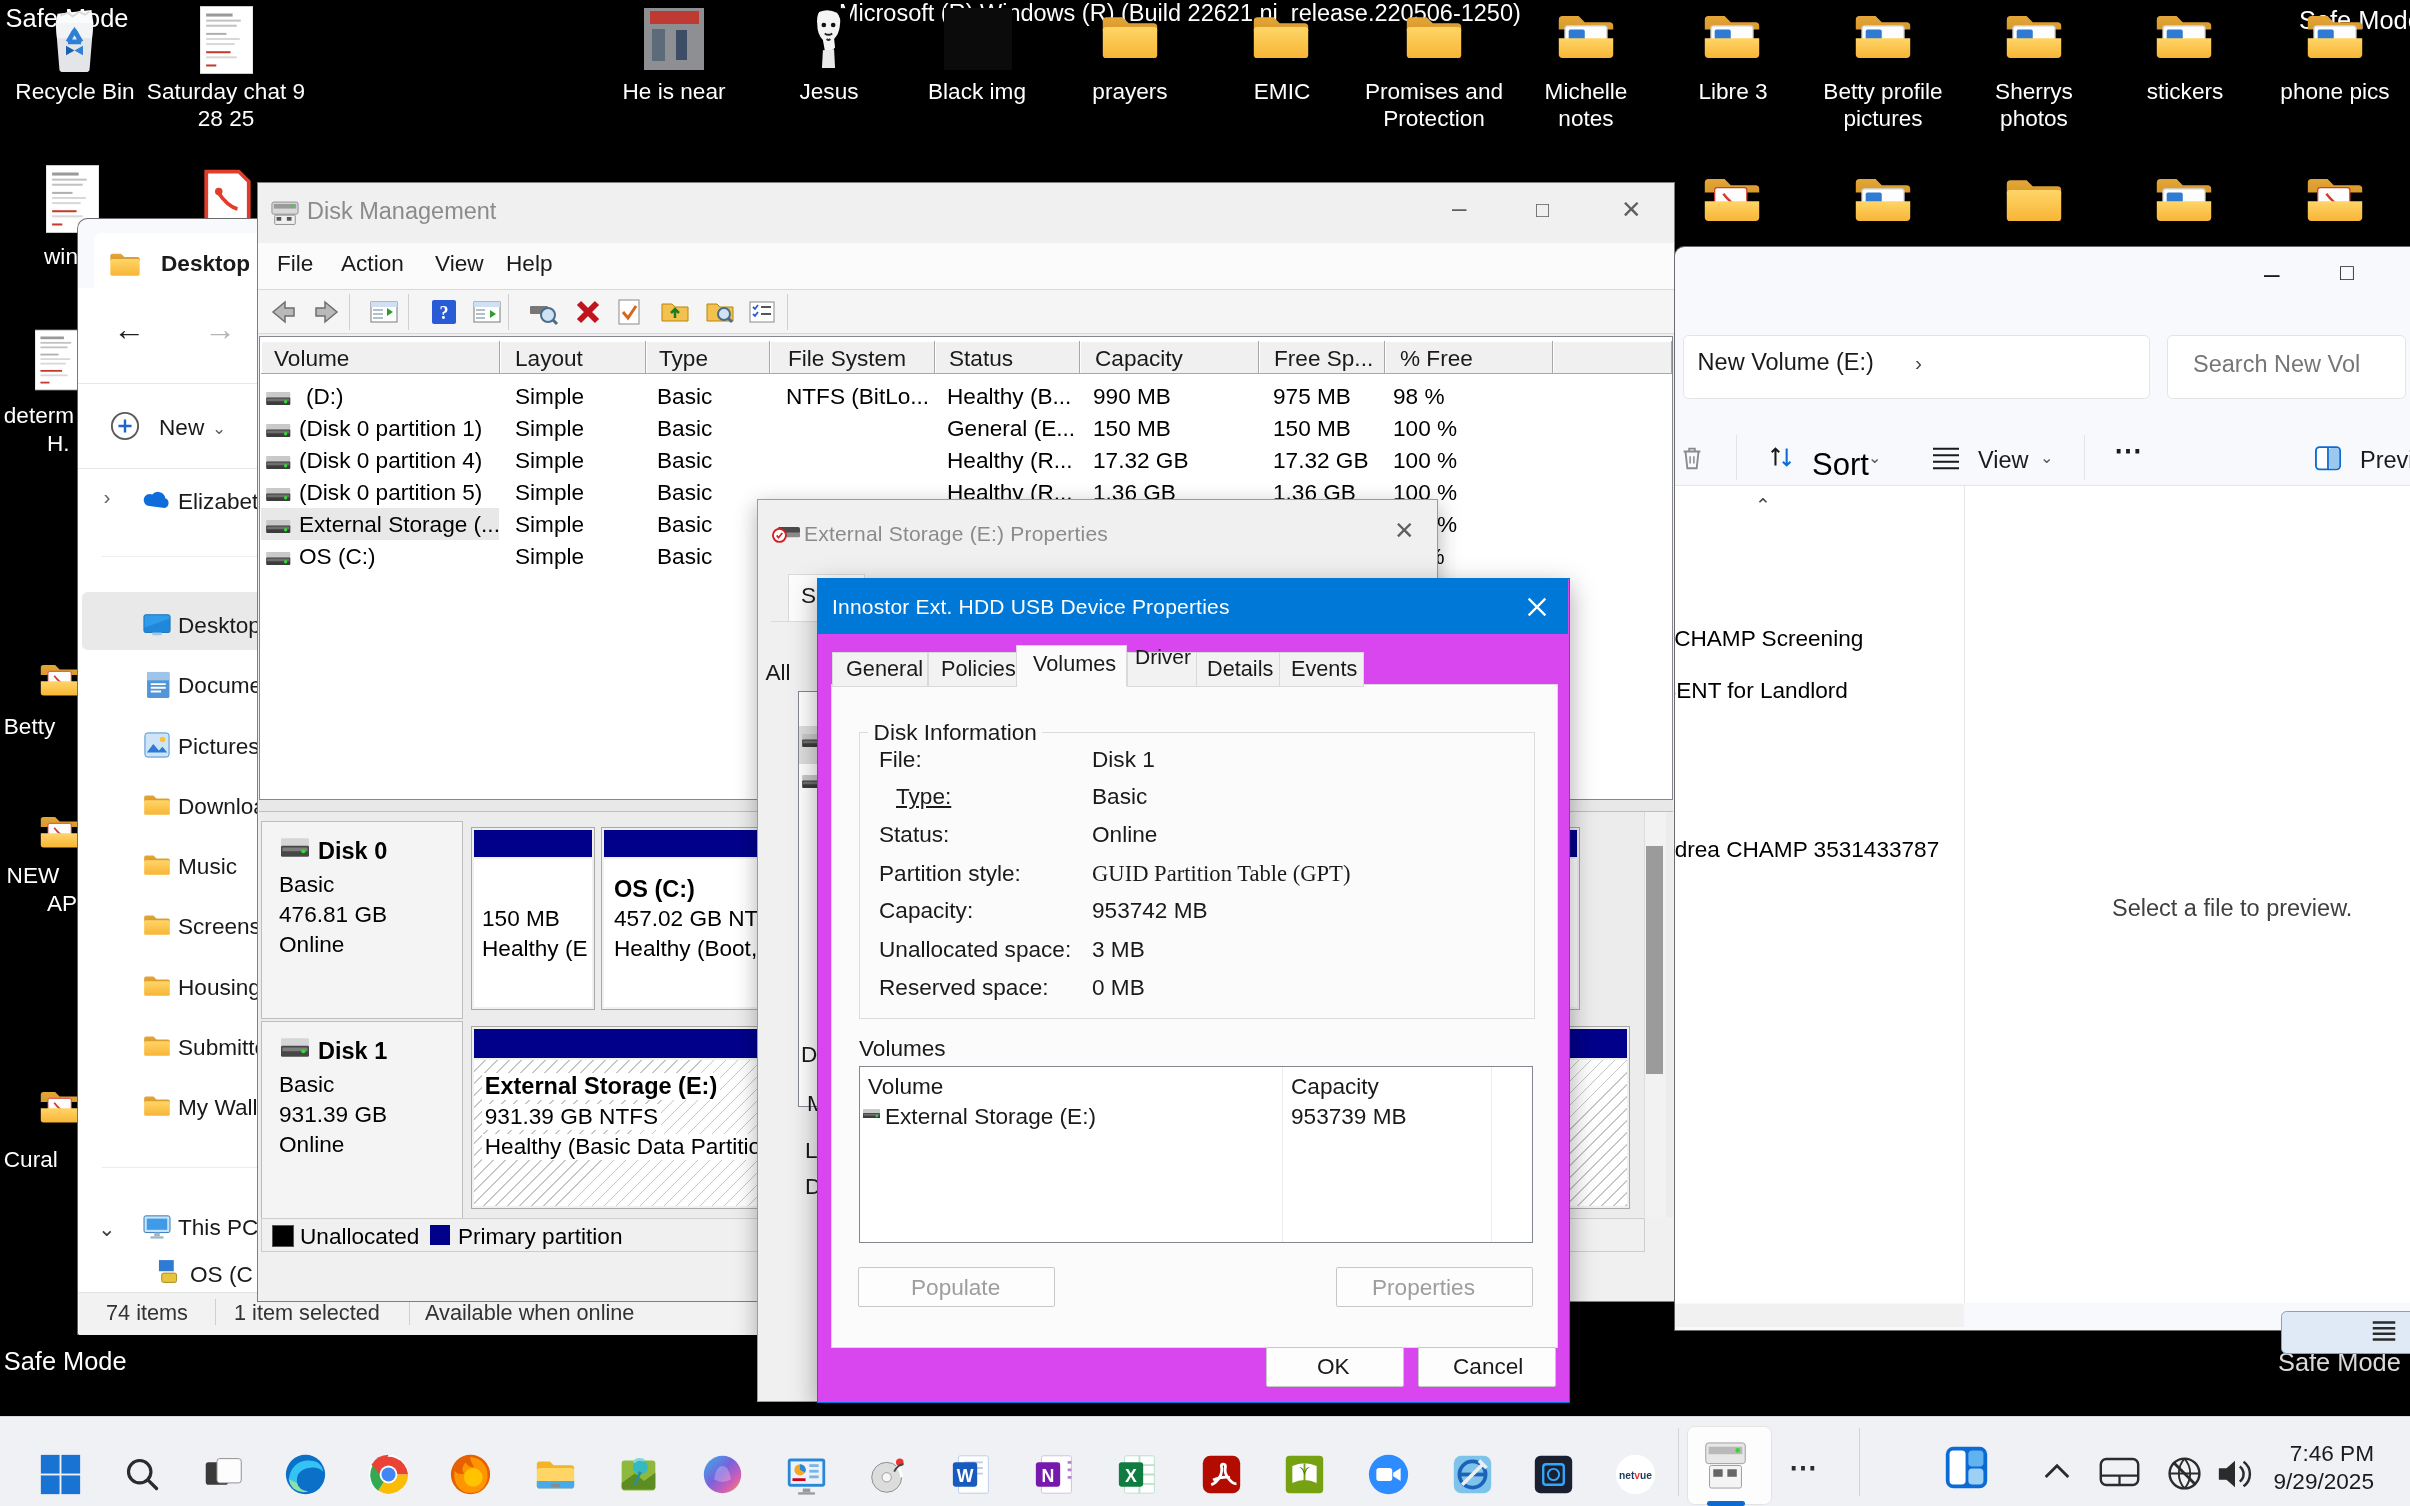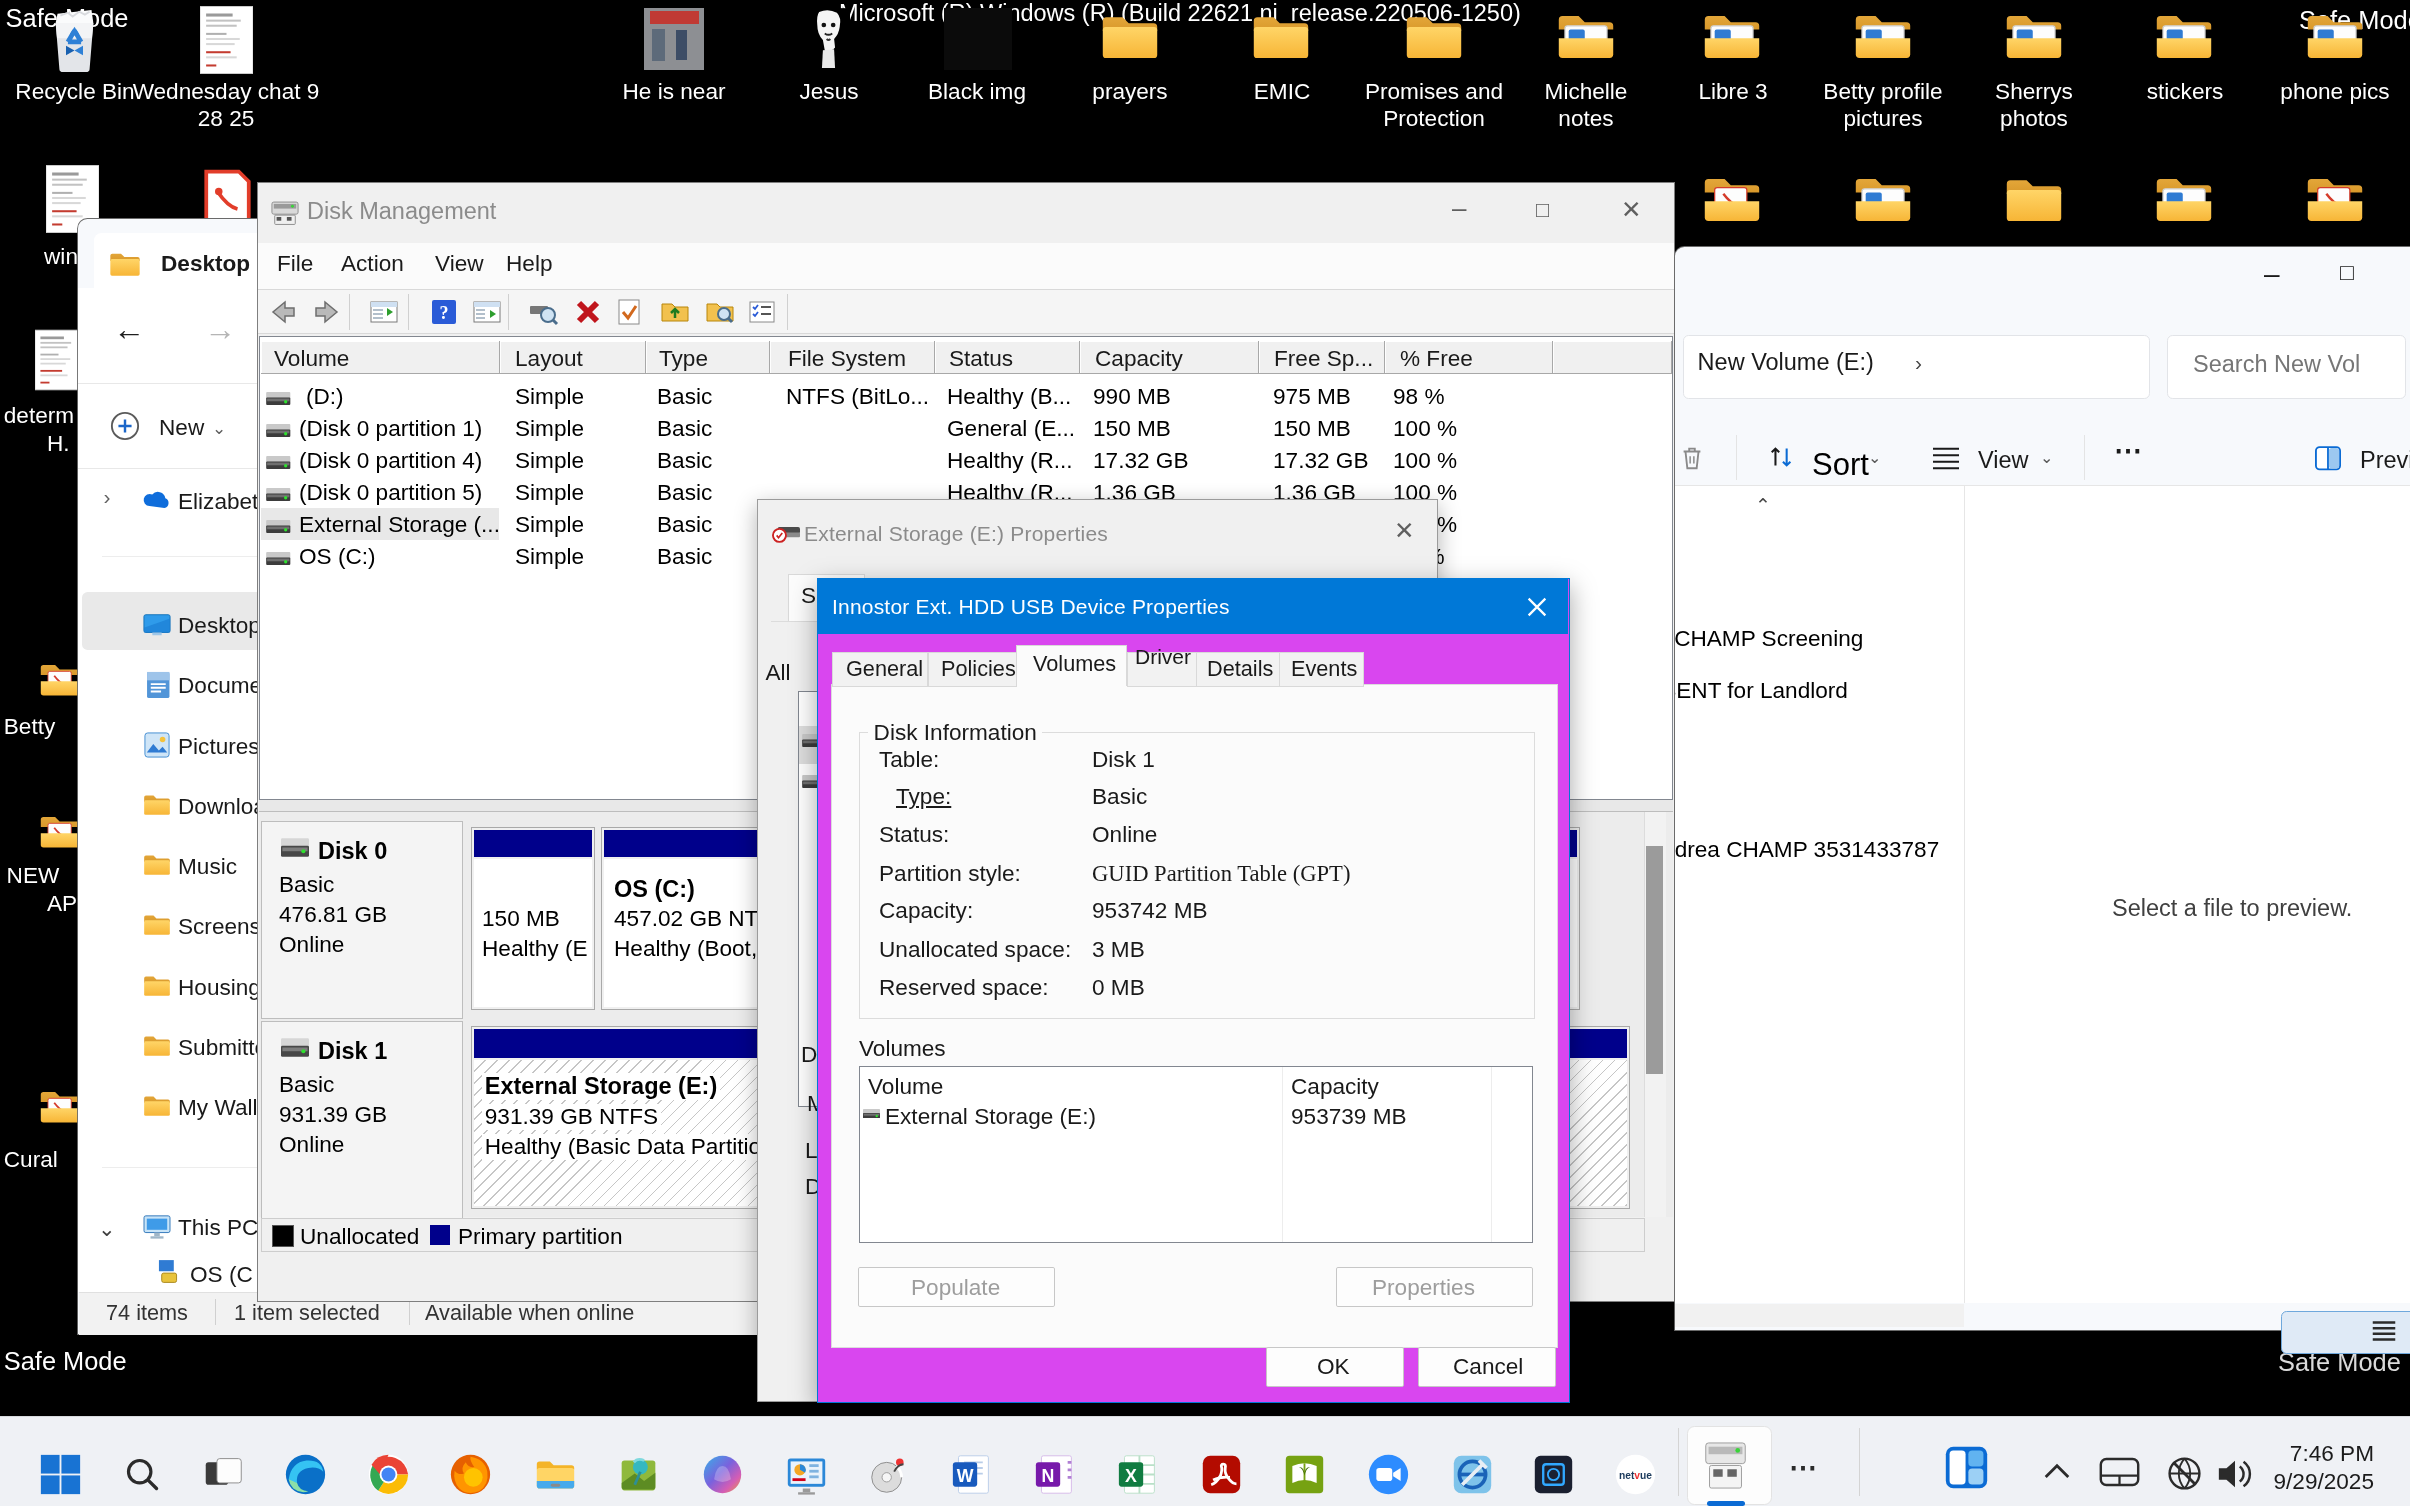--- a/index.html
+++ b/index.html
@@ -70,21 +70,21 @@
 
 <div class="t" style="left:5.6px;top:3.8px;font-size:25.4px;color:#fff;font-weight:400;">Safe Mode</div>
 <div class="t" style="left:2299px;top:5.6px;font-size:25.4px;color:#fff;font-weight:400;">Safe Mode</div>
 <div class="t" style="left:3.8px;top:1347px;font-size:25.4px;color:#fff;font-weight:400;">Safe Mode</div>
 <div class="t" style="left:2278px;top:1348px;font-size:25.4px;color:#dadada;font-weight:400;">Safe Mode</div>
 <div class="t" style="left:839px;top:0px;font-size:23.5px;color:#fff;font-weight:400;">Microsoft (R) Windows (R) (Build 22621.ni_release.220506-1250)</div>
 <div class="t ctr" style="left:-38px;top:79px;width:226px;font-size:22.6px;color:#fff;text-shadow:0 0.9px 1.9px #000">Recycle Bin</div>
 <svg class="ab" style="left:200px;top:5.6px" width="53" height="68" viewBox="0 0 52 66">
     <use href="#doc"></use>
   </svg>
-<div class="t ctr" style="left:113px;top:79px;width:226px;font-size:22.6px;color:#fff;text-shadow:0 0.9px 1.9px #000">Wednesday chat 9</div>
+<div class="t ctr" style="left:113px;top:79px;width:226px;font-size:22.6px;color:#fff;text-shadow:0 0.9px 1.9px #000">Saturday chat 9</div>
 <div class="t ctr" style="left:113px;top:106px;width:226px;font-size:22.6px;color:#fff;text-shadow:0 0.9px 1.9px #000">28 25</div>
 <div class="ab" style="left:644px;top:7.5px;width:60px;height:62px;background:#8d8f93">
     <div class="ab" style="left:5.6px;top:3.8px;width:49px;height:13px;background:#c03a34"></div>
     <div class="ab" style="left:7.5px;top:21px;width:13px;height:32px;background:#5d6a7a"></div>
     <div class="ab" style="left:32px;top:22.6px;width:11.3px;height:30px;background:#3d4d66"></div>
   </div>
 <div class="t ctr" style="left:561px;top:79px;width:226px;font-size:22.6px;color:#fff;text-shadow:0 0.9px 1.9px #000">He is near</div>
 <svg class="ab" style="left:807px;top:7.5px" width="43" height="62" viewBox="0 0 46 66">
     <rect width="46" height="66" fill="#000"></rect>
     <path d="M13 4 Q23 0 32 5 Q37 10 35 20 Q34 28 29 33 L30 42 Q26 47 19 45 L17 34 Q11 28 11 18 Q10 8 13 4Z" fill="#f4f4f4"></path>
@@ -590,21 +590,21 @@
  <div class="t" style="left:317px;top:66px;font-size:21px;color:#1a1a1a">Driver</div>
  <div class="ab" style="left:378px;top:73px;width:83px;height:33px;background:#f2f2f2;border:0.9px solid #d9d9d9"></div>
  <div class="t" style="left:389px;top:78px;font-size:21.7px;color:#1a1a1a">Details</div>
  <div class="ab" style="left:461px;top:73px;width:83px;height:33px;background:#f2f2f2;border:0.9px solid #d9d9d9"></div>
  <div class="t" style="left:473px;top:78px;font-size:21.7px;color:#1a1a1a">Events</div>
 
  <div class="ab" style="left:41px;top:153px;width:674px;height:285px;border:0.9px solid #dcdcdc"></div>
  <div class="t" style="left:50px;top:141px;font-size:22.6px;color:#1a1a1a;background:#fbfbfb;padding:0 5.6px">Disk Information</div>
 </div>
 
-<div class="t" style="left:879px;top:747px;font-size:22.6px;color:#1a1a1a;font-weight:400;">Table:</div>
+<div class="t" style="left:879px;top:747px;font-size:22.6px;color:#1a1a1a;font-weight:400;">File:</div>
 <div class="t" style="left:1092px;top:747px;font-size:22.6px;color:#1a1a1a;font-weight:400;">Disk 1</div>
 <div class="t" style="left:896px;top:784px;font-size:22.6px;color:#1a1a1a;font-weight:400;text-decoration:underline;">Type:</div>
 <div class="t" style="left:1092px;top:784px;font-size:22.6px;color:#1a1a1a;font-weight:400;">Basic</div>
 <div class="t" style="left:879px;top:822px;font-size:22.6px;color:#1a1a1a;font-weight:400;">Status:</div>
 <div class="t" style="left:1092px;top:822px;font-size:22.6px;color:#1a1a1a;font-weight:400;">Online</div>
 <div class="t" style="left:879px;top:861px;font-size:22.6px;color:#1a1a1a;font-weight:400;">Partition style:</div>
 <div class="t" style="left:1092px;top:861px;font-size:22.6px;color:#1a1a1a;font-weight:400;font-family:Liberation Serif, serif;">GUID Partition Table (GPT)</div>
 <div class="t" style="left:879px;top:898px;font-size:22.6px;color:#1a1a1a;font-weight:400;">Capacity:</div>
 <div class="t" style="left:1092px;top:898px;font-size:22.6px;color:#1a1a1a;font-weight:400;">953742 MB</div>
 <div class="t" style="left:879px;top:937px;font-size:22.6px;color:#1a1a1a;font-weight:400;">Unallocated space:</div>

